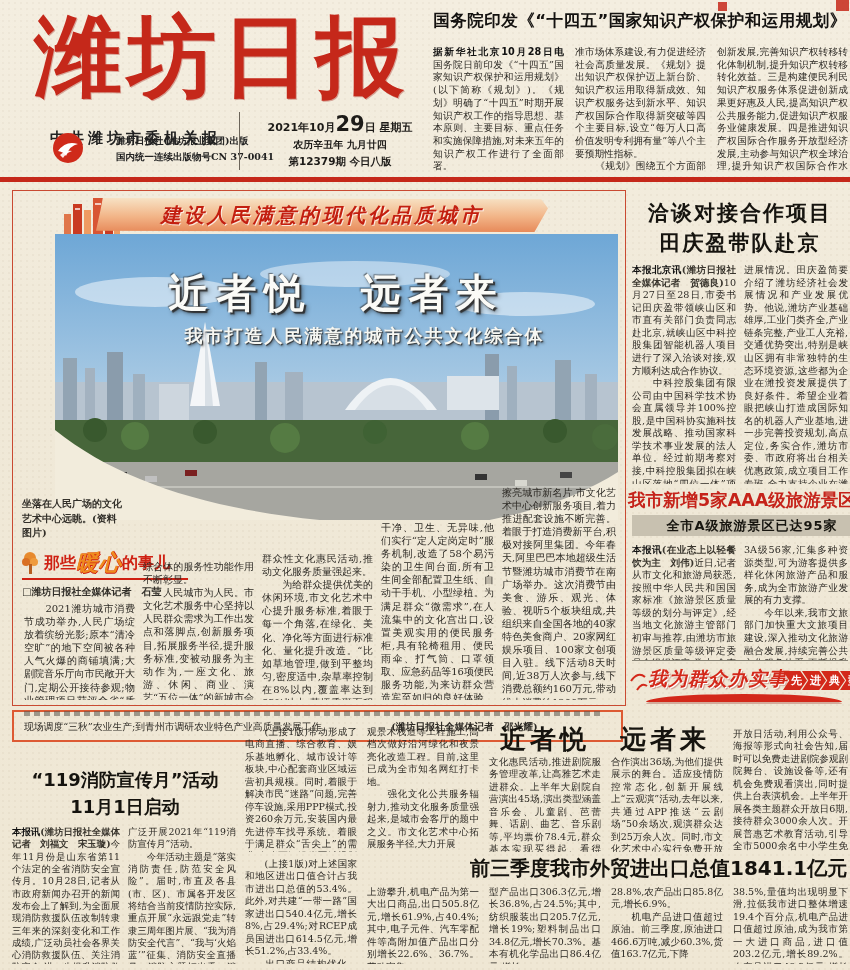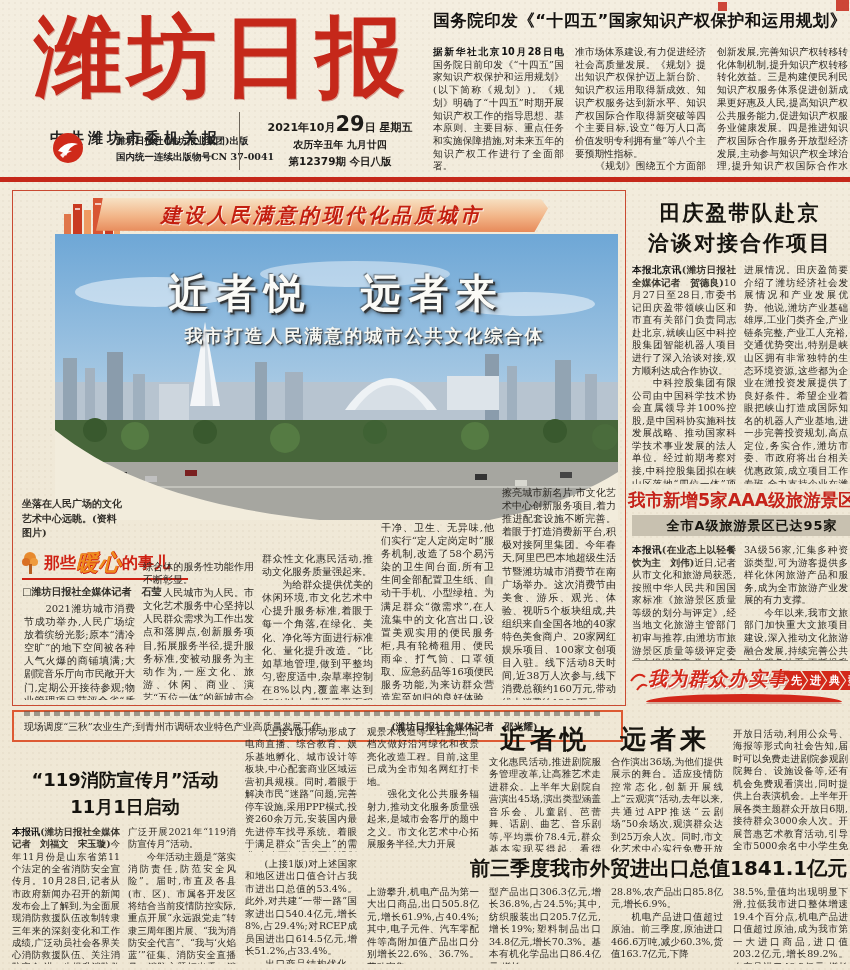--- a/index.html
+++ b/index.html
@@ -215,22 +215,22 @@
 　　人民城市为人民。市文化艺术服务中心坚持以人民群众需求为工作出发点和落脚点,创新服务项目,拓展服务半径,提升服务标准,变被动服务为主动作为,一座文化、旅游、休闲、商业、演艺“五位一体”的新城市会客厅日益完备。
 　　推动城市综合文化实力出新出彩,必须坚持以文惠民,加强文化设施建设,办好</div>
   <div class="col" style="left:262px;top:552px;width:111px;height:148px;">群众性文化惠民活动,推动文化服务质量强起来。
 　　为给群众提供优美的休闲环境,市文化艺术中心提升服务标准,着眼于每一个角落,在绿化、美化、净化等方面进行标准化、量化提升改造。“比如草地管理,做到平整均匀,密度适中,杂草率控制在8%以内,覆盖率达到93%以上,草坪秃斑面积不超过15×15平方厘米;场馆管理要做到时时干净,处处洁净……”文化艺术中心项目经理高洪立向记者介绍,为实现厕所</div>
   <div class="col" style="left:381px;top:521px;width:113px;height:179px;">干净、卫生、无异味,他们实行“定人定岗定时”服务机制,改造了58个易污染的卫生间台面,所有卫生间全部配置卫生纸、自动干手机、小型绿植。为满足群众“微需求”,在人流集中的文化宫出口,设置美观实用的便民服务柜,具有轮椅租用、便民雨伞、打气筒、口罩领取、应急药品等16项便民服务功能,为来访群众营造宾至如归的良好体验。为随时了解和解决群众需求,在园区显著位置张贴海报公布电话,24小时不打烊,市民对中心工作有投诉或意见建议随时反映。
 　　从市民可见可感的小事做起,涓滴汇海,带来的是不断跃升的群众文化获得感。</div>
   <div class="col" style="left:502px;top:486px;width:114px;height:214px;">擦亮城市新名片,市文化艺术中心创新服务项目,着力推进配套设施不断完善。着眼于打造消费新平台,积极对接阿里集团。今年春天,阿里巴巴本地超级生活节暨潍坊城市消费节在南广场举办。这次消费节由美食、游乐、观光、体验、视听5个板块组成,共组织来自全国各地的40家特色美食商户、20家网红娱乐项目、100家文创项目入驻。线下活动8天时间,近38万人次参与,线下消费总额约160万元,带动线上消费约1200万元。
 　　着眼于完善服务新业态,市文化艺术中心加快商业提升步伐。目前,地下商业区域全部完成装修和招引工作,引入东方启明星、超能星球、乐高3家上市公司品牌以及熊熊电子商务、七田阳光等14家知名企业入驻;(下转2版)</div>
 
   <div class="r1-title">
-    <div>田庆盈带队赴京</div>
-      <div>洽谈对接合作项目</div>
+    <div>洽谈对接合作项目</div>
+      <div>田庆盈带队赴京</div>
   </div>
   <div class="col" style="left:632px;top:264px;width:104px;height:220px;font-size:9.6px;"><b class="lead">本报北京讯</b><span class="kai">(潍坊日报社全媒体记者　贺德良)</span><span>10月27日至28日,市委书记田庆盈带领峡山区和市直有关部门负责同志赴北京,就峡山区中科控股集团智能机器人项目进行了深入洽谈对接,双方顺利达成合作协议。
 　　中科控股集团有限公司由中国科学技术协会直属领导并100%控股,是中国科协实施科技发展战略、推动国家科学技术事业发展的法人单位。经过前期考察对接,中科控股集团拟在峡山区落地“四位一体”项目,包括机器人产业园、机器人产业研究院、智能机器人租赁、职业机器人大赛。
 　　在双方举行的座谈会上,中科控股集团董事长邢海宁,中科控股集团副总经理吴疆,峡山区党工委书记、管委会主任张龙江分别介绍了中科控股集团情况、中科“四位一体”项目情况和项目</span></div>
   <div class="col" style="left:744px;top:264px;width:104px;height:220px;font-size:9.6px;">进展情况。田庆盈简要介绍了潍坊经济社会发展情况和产业发展优势。他说,潍坊产业基础雄厚,工业门类齐全,产业链条完整,产业工人充裕,交通优势突出,特别是峡山区拥有非常独特的生态环境资源,这些都为企业在潍投资发展提供了良好条件。希望企业着眼把峡山打造成国际知名的机器人产业基地,进一步完善投资规划,高点定位,务实合作,潍坊市委、市政府将出台相关优惠政策,成立项目工作专班,全力支持企业在潍发展。邢海宁十分看好潍坊的产业发展环境,认为潍坊发展科技产业决心大、服务优、资源优势好,希望项目能够得到潍坊市委、市政府的重视和支持,相信在双方共同努力下,双方合作一定取得圆满成功。
 　　座谈结束后,双方共同见证了中科智能机器人产业园项目签约。</div>
 
   <div class="r2-title">我市新增5家AAA级旅游景区</div>
   <div class="r2-bar">
       <span>全市A级旅游景区已达95家</span>

